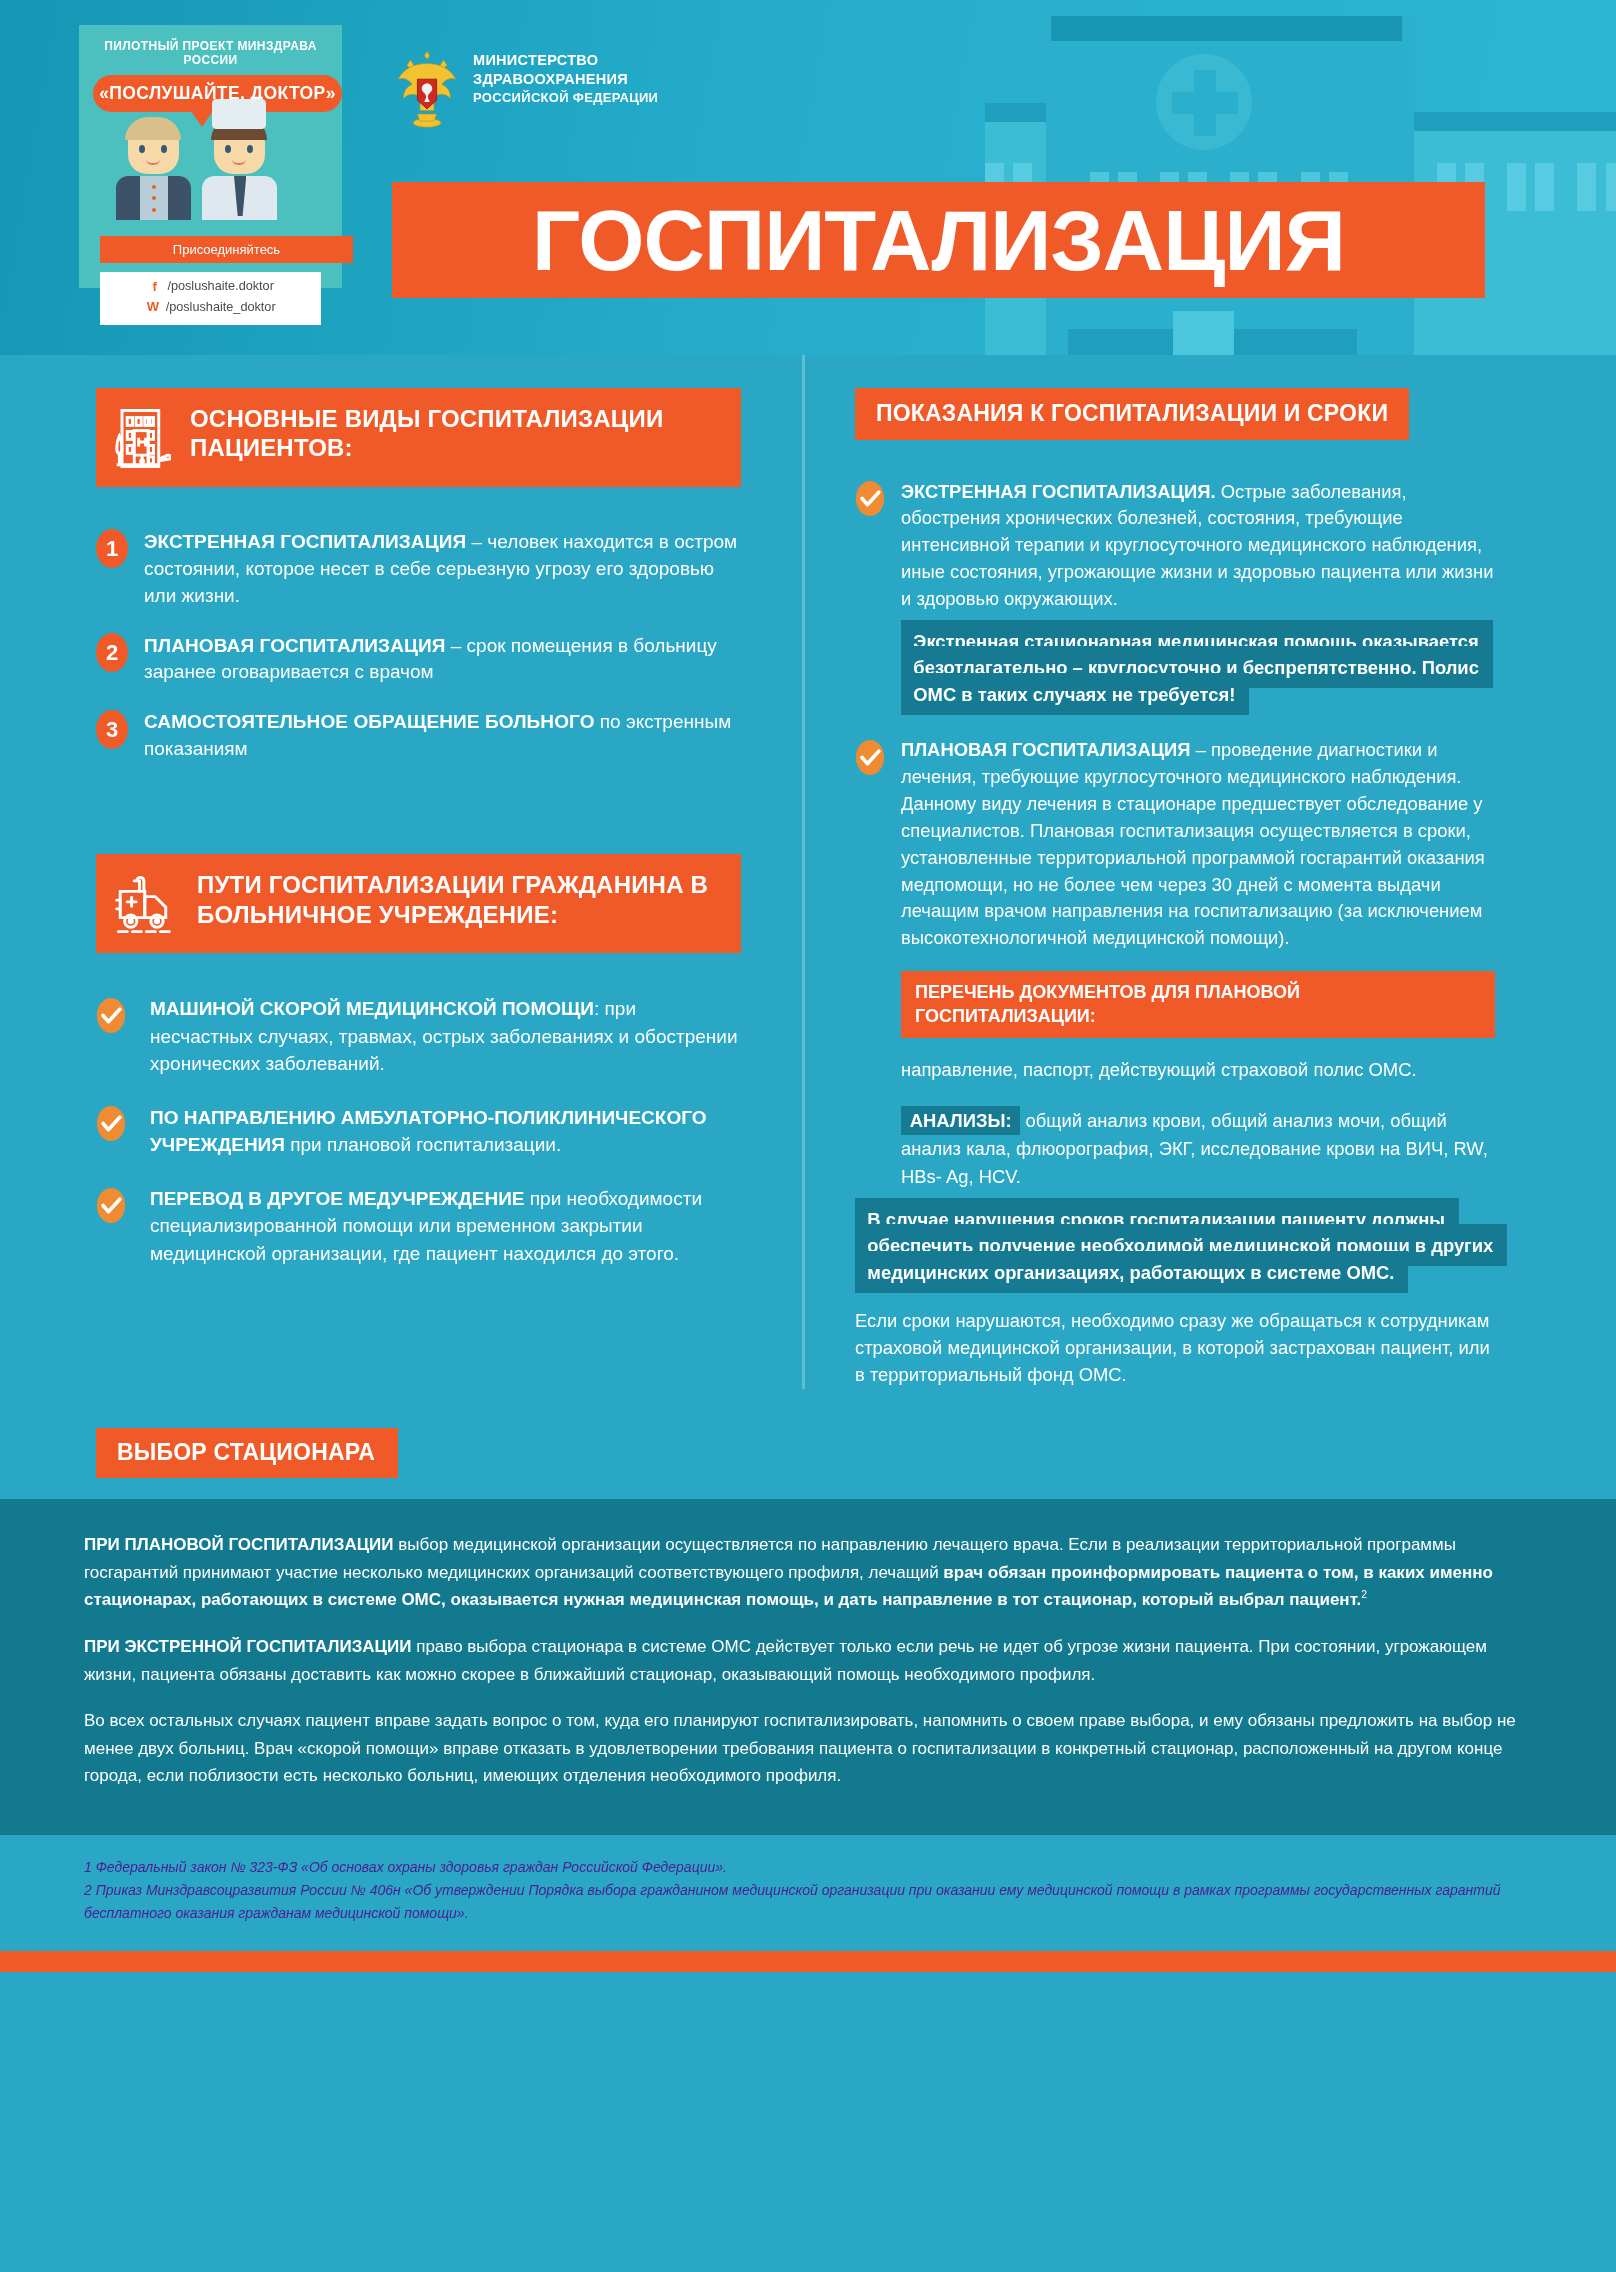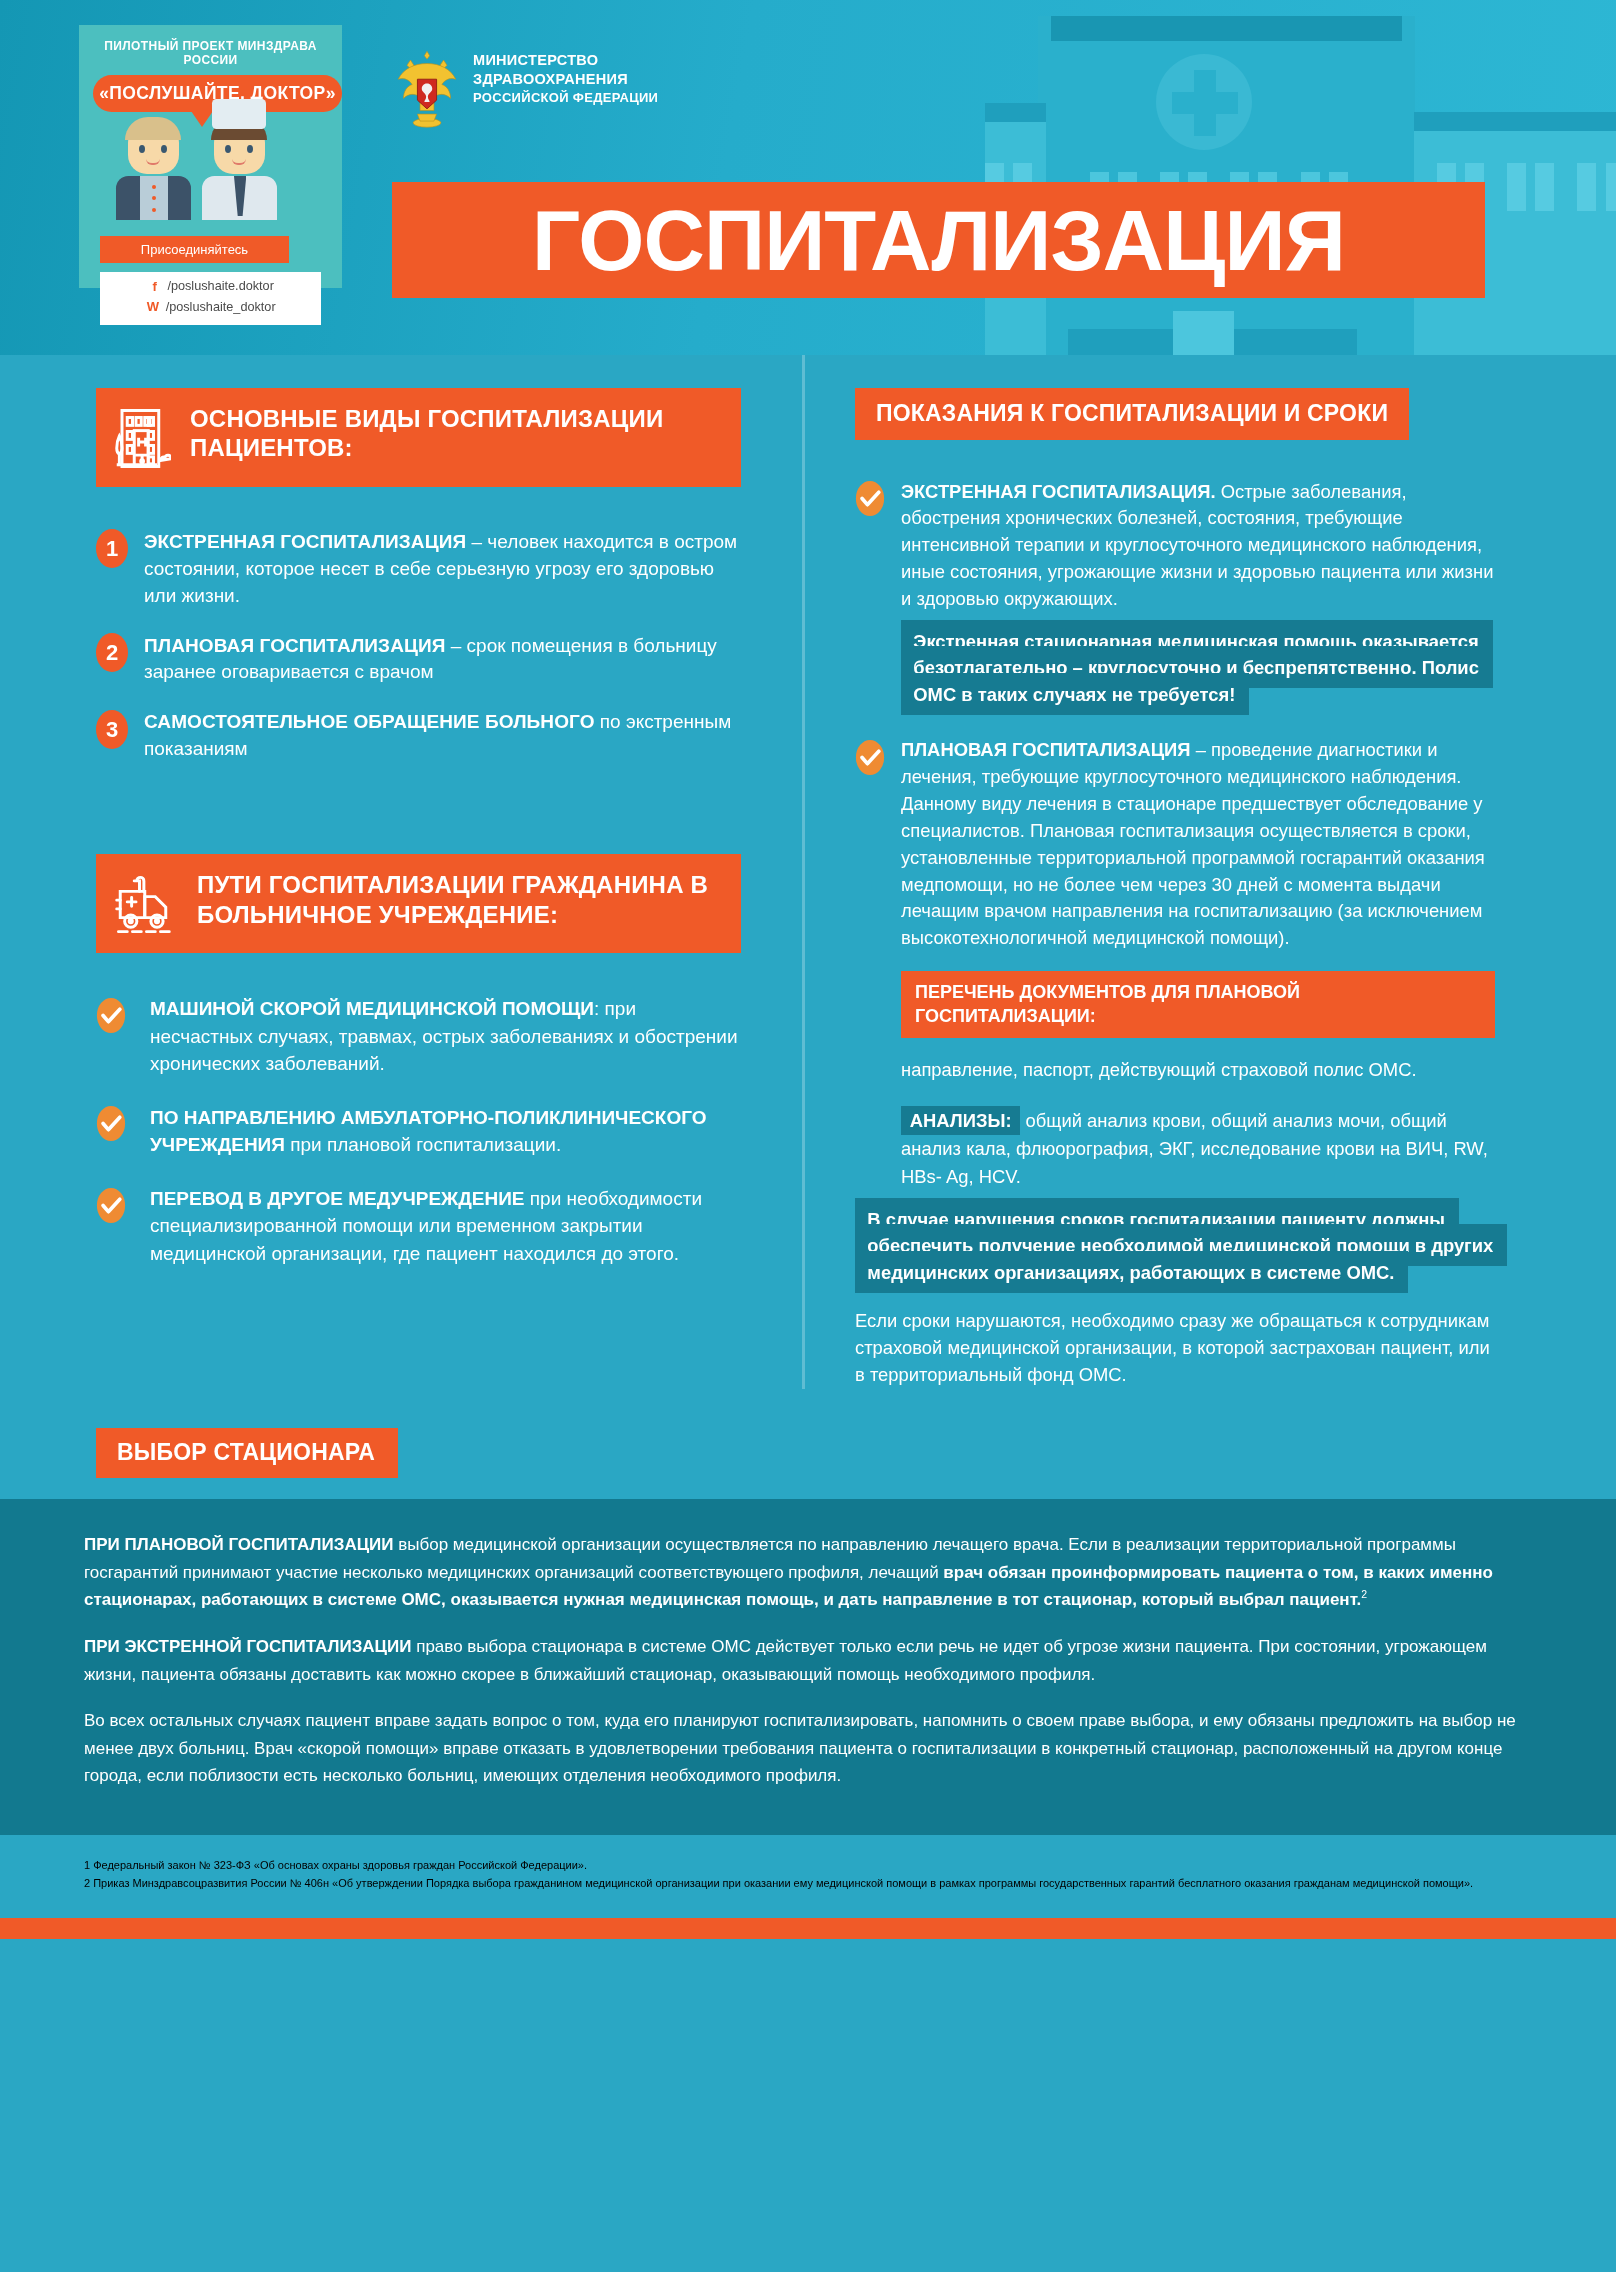--- a/index.html
+++ b/index.html
@@ -77,21 +77,21 @@
   .brow { position: absolute; top: 17.5px; width: 11.4px; height: 2.6px; background: #6b4b32; border-radius: 1.8px; }
   .brow.lb { left: 8.8px; } .brow.rb { left: 31px; }
   .mouth { position: absolute; top: 39px; left: 18.4px; width: 14px; height: 6.1px; border-bottom: 2.2px solid #e07a6a; border-radius: 0 0 8.8px 8.8px; }
   .body-shape { width: 75px; height: 44px; margin-top: 1.8px; border-radius: 12.3px 12.3px 0 0; position: relative; }
   .b1 { background: #3c5268; }
   .b2 { background: #dfe8ee; }
   .shirt { position: absolute; left: 24px; top: 0; width: 28px; height: 44px; background: #b9cdd8; }
   .tie { position: absolute; left: 32px; top: 0; width: 12.3px; height: 40px; background: #3c5268; clip-path: polygon(0 0,100% 0,70% 100%,30% 100%); }
   .btn-dot { position: absolute; left: 36px; width: 4.4px; height: 4.4px; border-radius: 50%; background: #f05a28; }
   .join-bar {
-    position: absolute; left: 21px; bottom: 24.5px; width: 189px;
+    position: absolute; left: 21px; bottom: 24.5px; width: 253px;
     background: #f05a28; color: #fff; text-align: center;
     font-size: 13px; padding: 6.1px 0; font-weight: 400;
   }
   .social-bar {
     position: absolute; left: 21px; bottom: -37px; width: 221px; background: #fff;
     padding: 5.3px 0 7px 0; text-align: center;
   }
   .social-row { font-size: 12.7px; color: #4a4a4a; line-height: 1.55; display: flex; align-items: center; justify-content: center; gap: 5.3px; }
   .si { color: #f05a28; font-weight: 700; font-size: 13px; display: inline-block; width: 15px; }
 
@@ -195,21 +195,21 @@
   }
   .spacer-teal { height: 21px; background: #2aa7c4; }
 
   
   .bottom { background: #12798f; padding: 32px 84px 26px 84px; }
   .bottom p { color: #fff; font-size: 17px; line-height: 1.62; margin-bottom: 19px; }
   .bottom p b { font-weight: 800; }
   .bottom sup { font-size: 10.5px; vertical-align: super; }
 
   .notes { background: #2aa7c4; padding: 21px 84px 26px 84px; }
-  .notes p { color: #000000; font-size: 11px; line-height: 1.65; }
+  .notes p { color: #4c1d95; font-size: 14px; line-height: 1.65; font-style: italic; }
 
   .foot-strip { height: 21px; background: #f05a28; }
 
   svg { display: block; }
 </style>
 </head>
 <body>
 
 <div class="poster">
 

